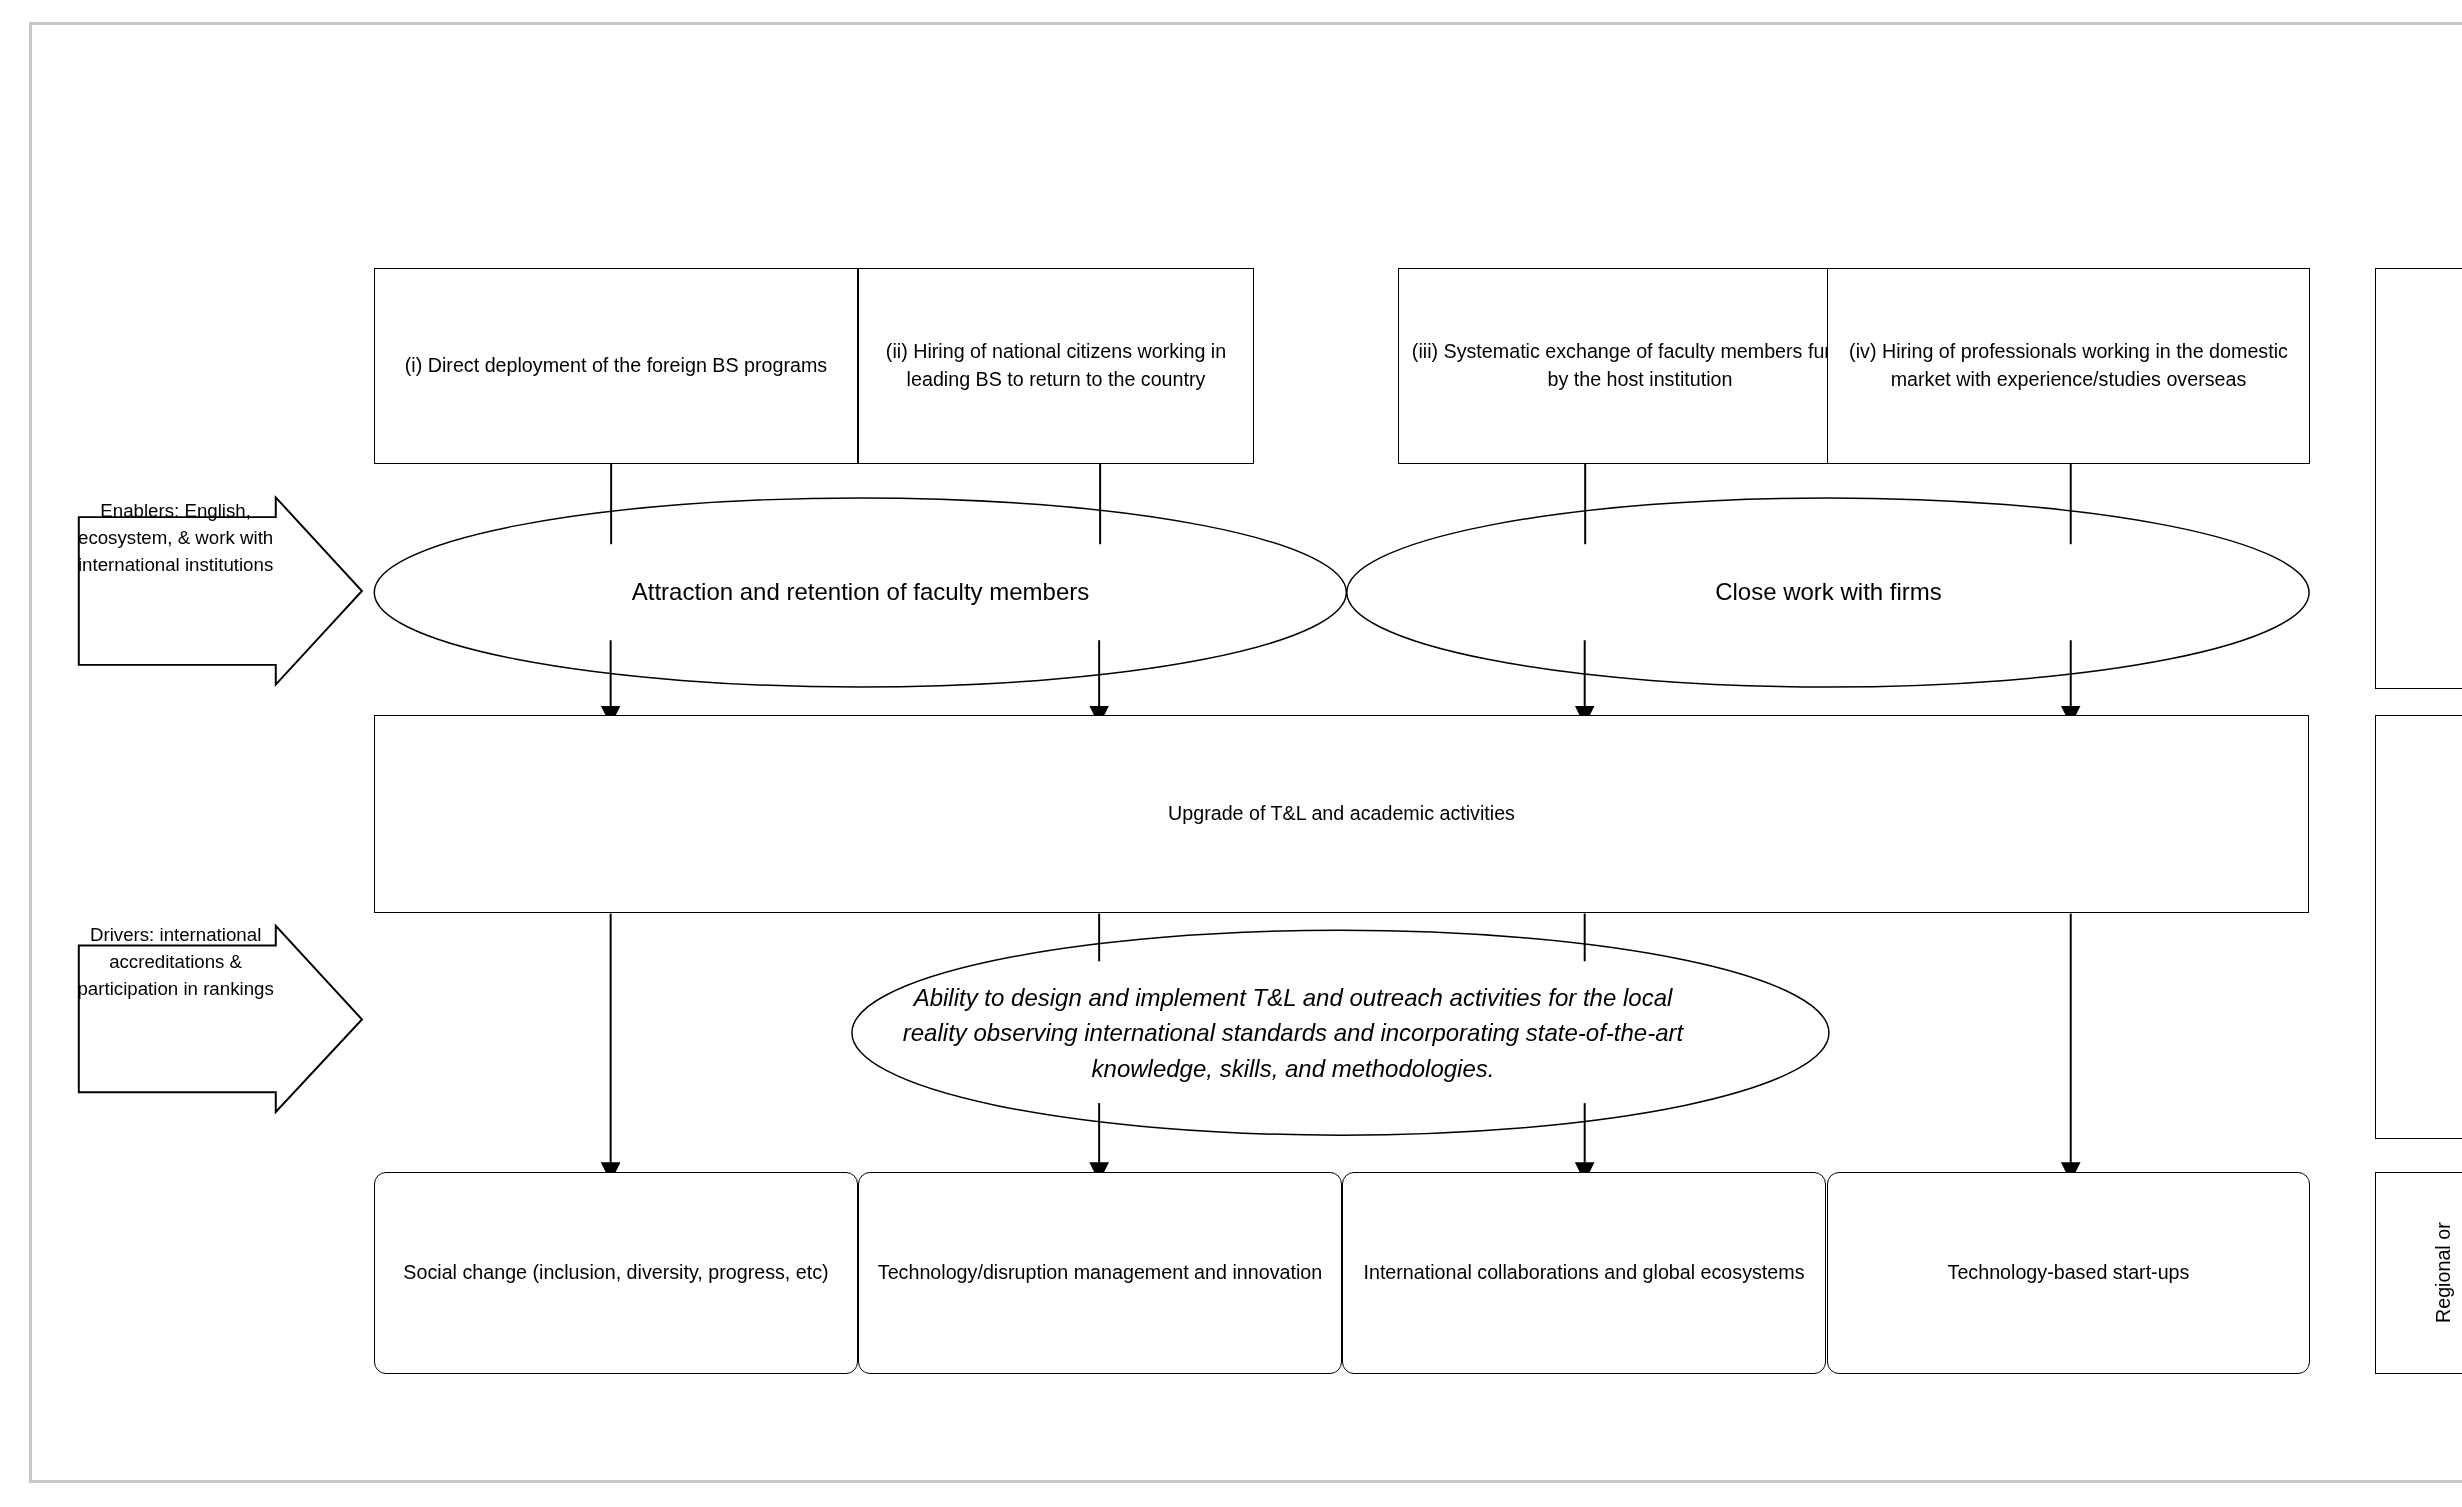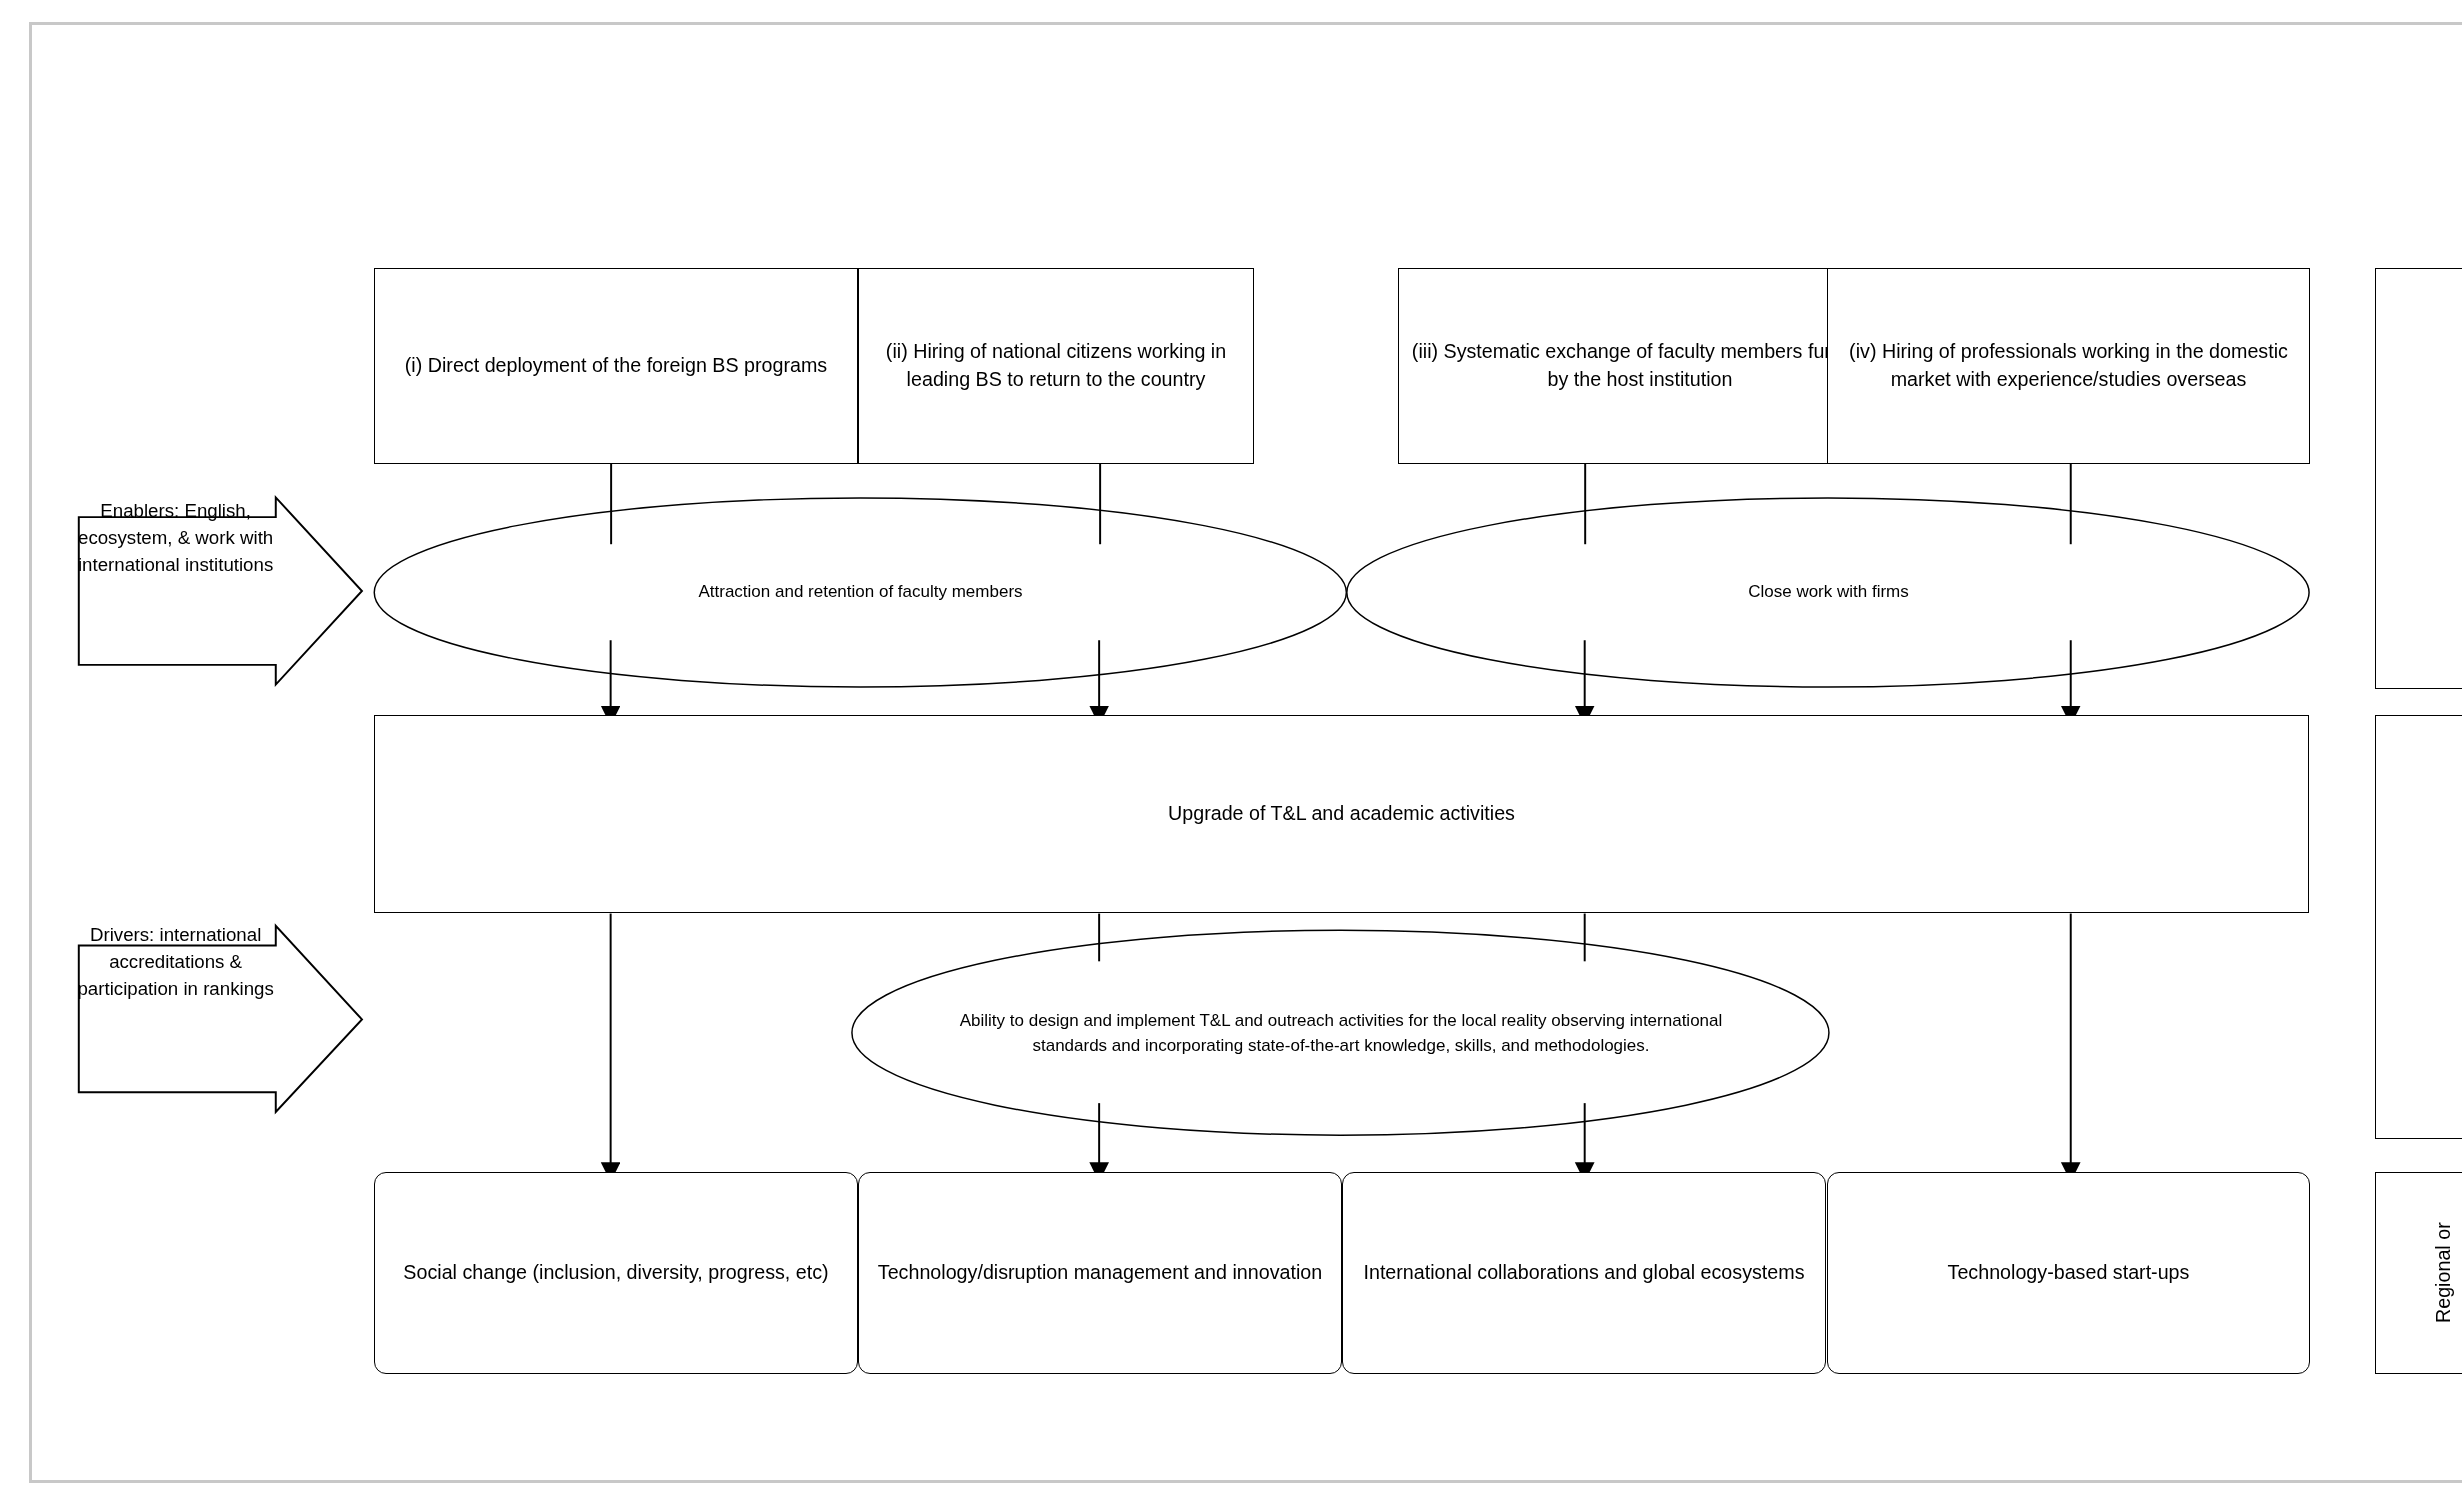--- a/index.html
+++ b/index.html
@@ -27,24 +27,24 @@
   
   .bot{top:1172px;height:202px;border-radius:12px;}
   .b1{left:374px;width:484px;}
   .b2{left:858px;width:484px;}
   .b3{left:1342px;width:484px;}
   .b4{left:1827px;width:483px;}
 
   
   .ell{position:absolute;display:flex;align-items:center;justify-content:center;
        text-align:center;}
-  .ell .txt{font-size:17px;line-height:1.48;display:block;}
+  .ell .txt{font-size:24px;line-height:1.48;display:block;}
   .e1{left:374px;top:497px;width:973px;height:190px;}
   .e2{left:1347px;top:497px;width:963px;height:190px;}
-  .e3{left:852px;top:931px;width:978px;height:204px;}
+  .e3{left:804px;top:931px;width:978px;height:204px;font-style:italic;}
   .e3 .txt{padding:0 98px;}
 
   
   .side{position:absolute;left:2375px;width:197px;border:1.5px solid #000;
         background:#fff;box-sizing:border-box;
         display:flex;align-items:center;justify-content:center;}
   .side span{writing-mode:vertical-rl;transform:rotate(180deg);
              font-size:19.7px;line-height:1.5;text-align:center;display:block;}
   .s1{top:268px;height:421px;}
   .s2{top:715px;height:424px;}

